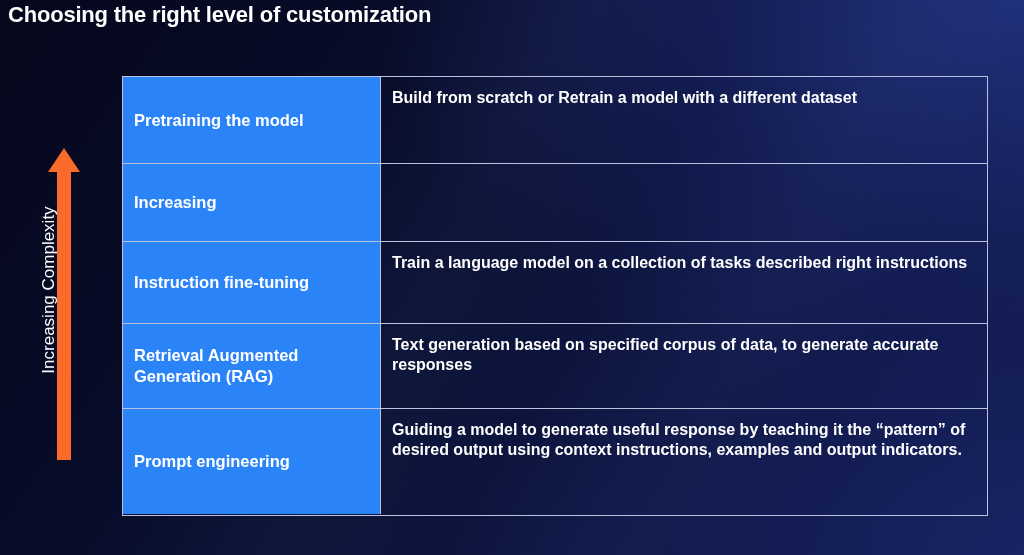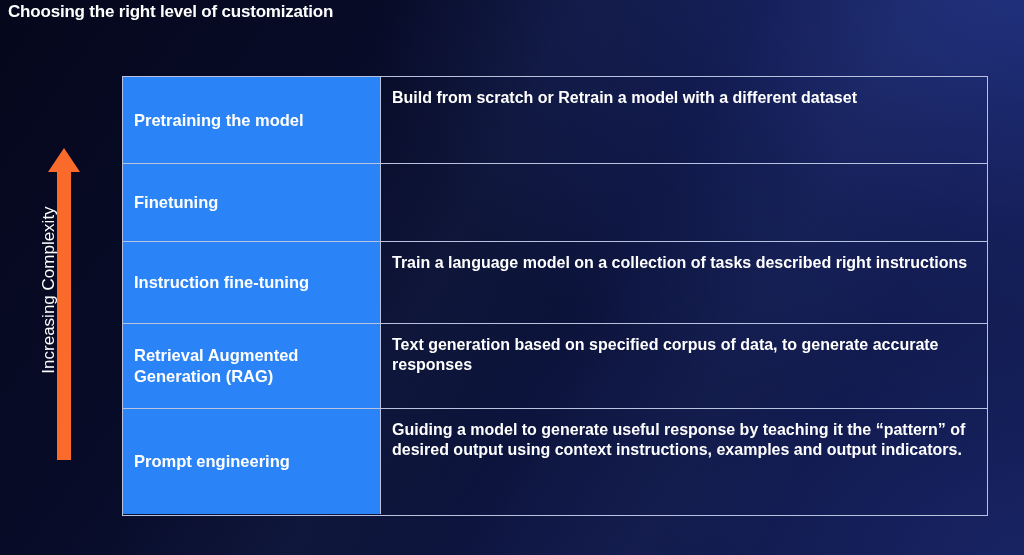--- a/index.html
+++ b/index.html
@@ -31,21 +31,21 @@
     background:
       linear-gradient(118deg, rgba(255,255,255,0) 30%, rgba(120,150,230,0.045) 44%, rgba(255,255,255,0) 56%),
       linear-gradient(118deg, rgba(255,255,255,0) 58%, rgba(120,150,230,0.035) 70%, rgba(255,255,255,0) 80%);
     pointer-events: none;
   }
 
   #slide-title {
     position: absolute;
     left: 8px;
     top: 2px;
-    font-size: 17px;
+    font-size: 22px;
     font-weight: bold;
     color: #ffffff;
     letter-spacing: -0.2px;
     white-space: nowrap;
   }
 
   
   #axis-label {
     position: absolute;
     left: -61px;
@@ -130,21 +130,21 @@
   <div id="axis-label">Increasing Complexity</div>
 
   <div id="table">
 
     <div class="row r0">
       <div class="cell-label">Pretraining the model</div>
       <div class="cell-desc">Build from scratch or Retrain a model with a different dataset</div>
     </div>
 
     <div class="row r1">
-      <div class="cell-label">Finetuning</div>
+      <div class="cell-label">Increasing</div>
     </div>
 
     <div class="row r2">
       <div class="cell-label">Instruction fine-tuning</div>
       <div class="cell-desc">Train a language model on a collection of tasks described right instructions</div>
     </div>
 
     <div class="row r3">
       <div class="cell-label">Retrieval Augmented Generation (RAG)</div>
       <div class="cell-desc">Text generation based on specified corpus of data, to generate accurate responses</div>

